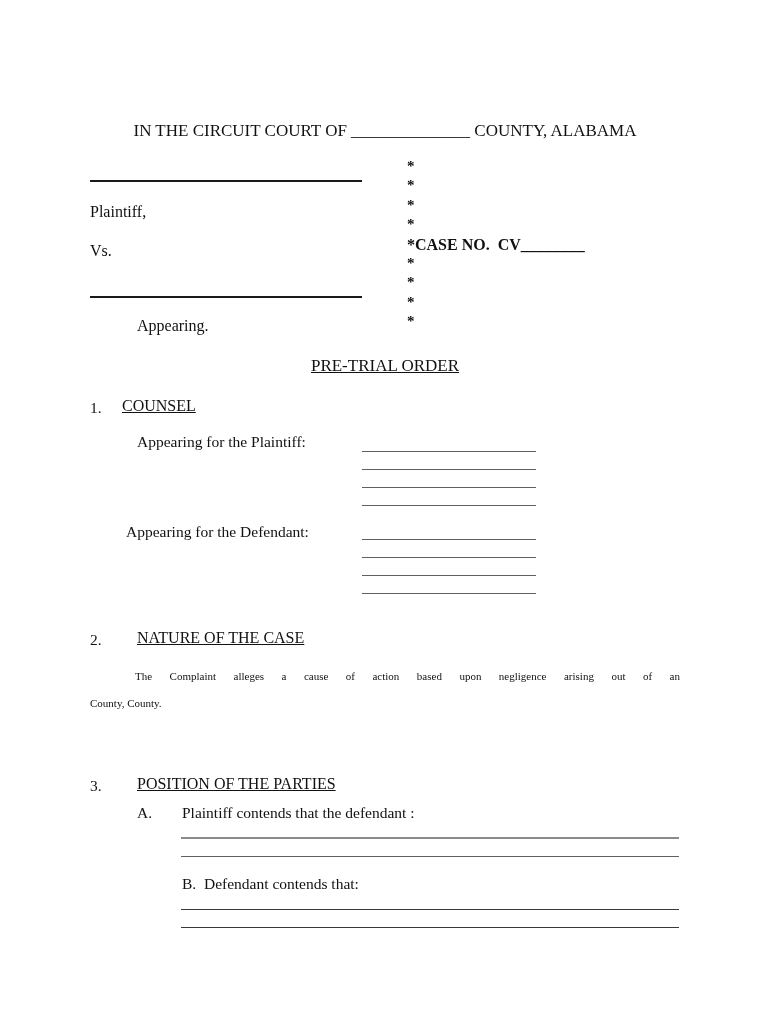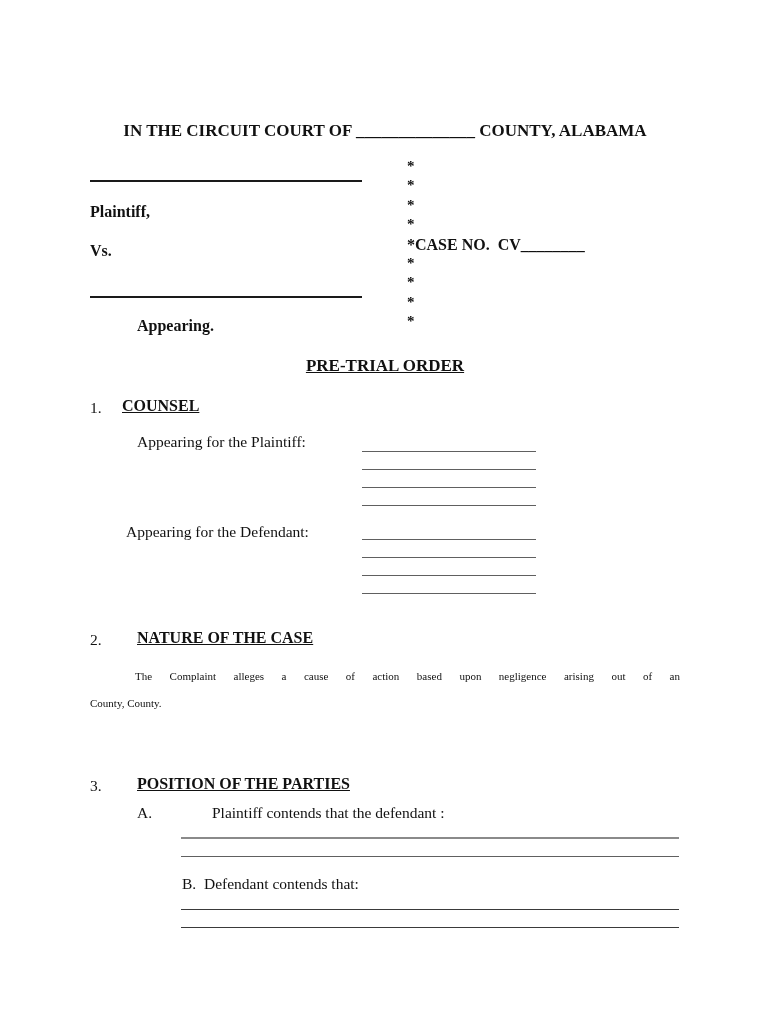--- a/index.html
+++ b/index.html
@@ -6,21 +6,21 @@
   .page {
     position: relative;
     width: 770px;
     height: 1024px;
     background: #ffffff;
     font-family: "Liberation Serif", "DejaVu Serif", serif;
     color: #111111;
     overflow: hidden;
   }
   .abs { position: absolute; }
-  .b { font-weight: bold; }
+  .b { font-weight: normal; }
   .u { text-decoration: underline; }
   .t17 { font-size: 17px; }
   .t16 { font-size: 16px; }
   .t155 { font-size: 15.5px; }
   .center { left: 0; right: 0; text-align: center; }
   .fill-line { border-bottom: 2px solid #1a1a1a; height: 0; }
   .thin-line { border-bottom: 1px solid #606060; height: 0; }
   .ast-col div { line-height: 19.4px; font-weight: bold; font-size: 15px; }
   .ast-col .caseno { font-size: 16px; white-space: pre; }
   .pre { white-space: pre; }
@@ -74,21 +74,21 @@
 
   <div class="abs para" style="left:90px; top:663px; width:590px;">
     <div class="jline" style="text-indent:45px;">The Complaint alleges a cause of action based upon negligence arising out of an</div>
     <div>County, County.</div>
   </div>
 
   <div class="abs t155" style="left:90px; top:777px;">3.</div>
   <div class="abs b u t16" style="left:137px; top:775px;">POSITION OF THE PARTIES</div>
 
   <div class="abs t155" style="left:137px; top:804px;">A.</div>
-  <div class="abs t155" style="left:182px; top:804px;margin-left:30px;">Plaintiff contends that the defendant :</div>
+  <div class="abs t155" style="left:182px; top:804px;">Plaintiff contends that the defendant :</div>
   <div class="abs thin-line" style="left:181px; top:837px; width:498px; border-bottom-width:2px; border-color:#8a8a8a;"></div>
   <div class="abs thin-line" style="left:181px; top:856px; width:498px;"></div>
 
   <div class="abs t155 pre" style="left:182px; top:875px;">B.  Defendant contends that:</div>
   <div class="abs thin-line" style="left:181px; top:909px; width:498px; border-color:#3a3a3a;"></div>
   <div class="abs thin-line" style="left:181px; top:927px; width:498px; border-color:#3a3a3a;"></div>
 
 </div>
 
 </body></html>

